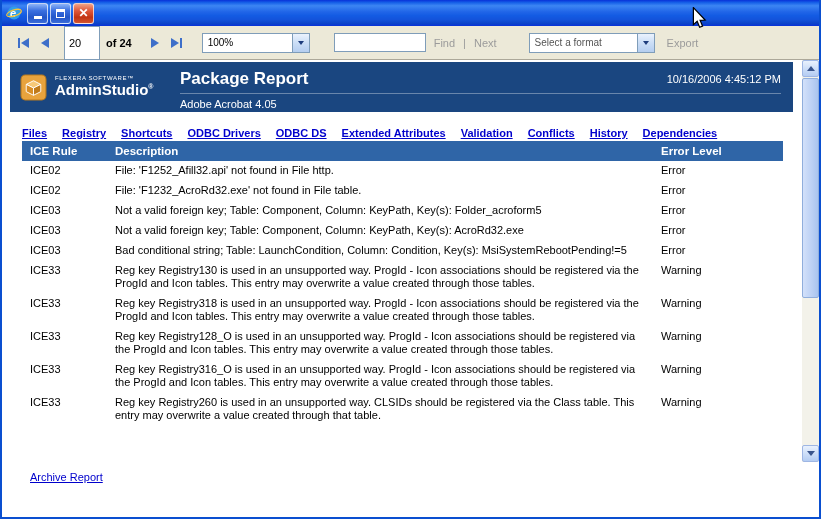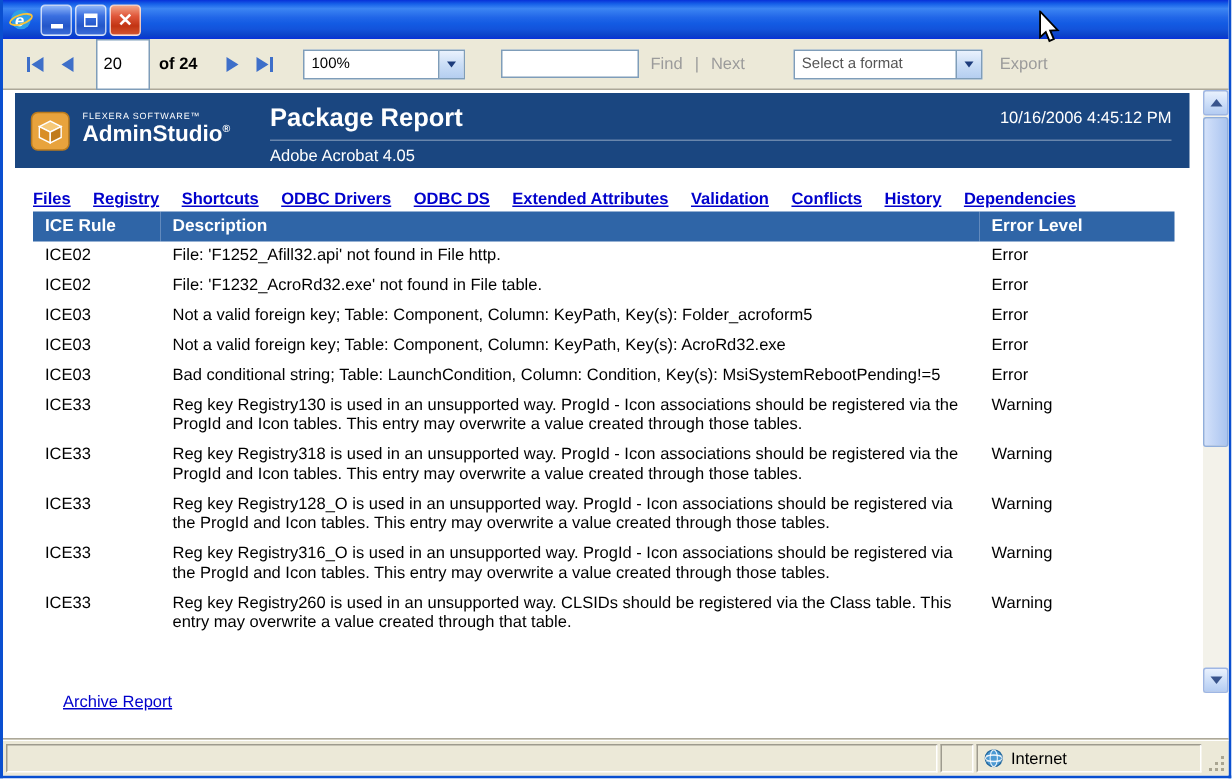--- a/index.html
+++ b/index.html
@@ -75,21 +75,21 @@
   .scrollbar { width:17px; flex:0 0 17px; background:#F3F2EA; display:flex; flex-direction:column; }
   .sb-btn { height:17px; flex:0 0 17px; border:1px solid #9EB6E4; border-radius:2px;
     background:linear-gradient(180deg,#E9F1FD 0%, #CBDDF8 55%, #B4CCF2 100%); display:flex; align-items:center; justify-content:center; cursor:pointer; }
   .sb-up { width:0; height:0; border-left:4px solid transparent; border-right:4px solid transparent; border-bottom:5px solid #39548C; }
   .sb-dn { width:0; height:0; border-left:4px solid transparent; border-right:4px solid transparent; border-top:5px solid #39548C; }
   .sb-thumb { height:220px; flex:0 0 220px; margin:1px 0; border:1px solid #90AEDC; border-radius:2px;
     background:linear-gradient(90deg,#D3E1FA 0%, #BBD0F4 60%, #A9C4EF 100%); cursor:pointer; }
   .sb-track-rest { flex:1; }
 
   
-  .pagefooter { height:30px; flex:0 0 30px; background:#fff; display:flex; padding-left:40px; }
+  .pagefooter { height:30px; flex:0 0 30px; background:#fff; display:flex; align-items:center; padding-left:28px; }
   .archive { color:#0000CC; font-size:11px; text-decoration:underline; cursor:pointer; }
 
   
   .statusbar { height:25px; flex:0 0 25px; background:#ECE9D8; border-top:1px solid #ACA899;
     box-shadow:inset 0 1px 0 #FFFFFF; display:flex; align-items:stretch; padding:3px 2px 2px 2px; gap:2px; font-size:11px; }
   .pane { border:1px solid; border-color:#9E9B8E #FFFFFF #FFFFFF #9E9B8E; display:flex; align-items:center; padding:0 4px; }
   .pane-main { flex:1; }
   .pane-small { width:22px; flex:0 0 22px; }
   .pane-zone { width:150px; flex:0 0 150px; gap:5px; }
   .grip { width:14px; flex:0 0 14px; position:relative; border:none; }
@@ -268,37 +268,19 @@
       <span class="sb-btn">
           <span class="sb-dn"></span>
         </span>
     </div>
   </div>
 
   <div class="pagefooter">
     <a class="archive" href="#">Archive Report</a>
   </div>
 
-  <div class="statusbar">
-    <span class="pane pane-main"></span>
-    <span class="pane pane-small"></span>
-    <span class="pane pane-zone">
-      <span style="display:flex;">
-        <svg width="13" height="13" viewBox="0 0 14 14">
-          <circle cx="7" cy="7" r="6" fill="#4E9BD4" stroke="#23689E"></circle>
-          <ellipse cx="7" cy="7" rx="6" ry="2.4" fill="none" stroke="rgba(255,255,255,.85)" stroke-width="0.8"></ellipse>
-          <ellipse cx="7" cy="7" rx="2.6" ry="6" fill="none" stroke="rgba(255,255,255,.85)" stroke-width="0.8"></ellipse>
-          <path d="M1.4 5 H12.6 M1.4 9 H12.6" stroke="rgba(255,255,255,.6)" stroke-width="0.7" fill="none"></path>
-        </svg>
-      </span>
-      <span>Internet</span>
-    </span>
-    <span class="pane grip">
-        <i></i>
-      </span>
-  </div>
 </div>
 
 <span class="cursor">
   <svg width="15" height="22" viewBox="0 0 12 18">
     <path d="M1 0.5 L1 14.5 L4.1 11.7 L6.1 16.6 L8.5 15.6 L6.5 10.9 L10.6 10.7 Z" fill="#ffffff" stroke="#000000" stroke-width="1"></path>
   </svg>
 </span>
 
 </body></html>

